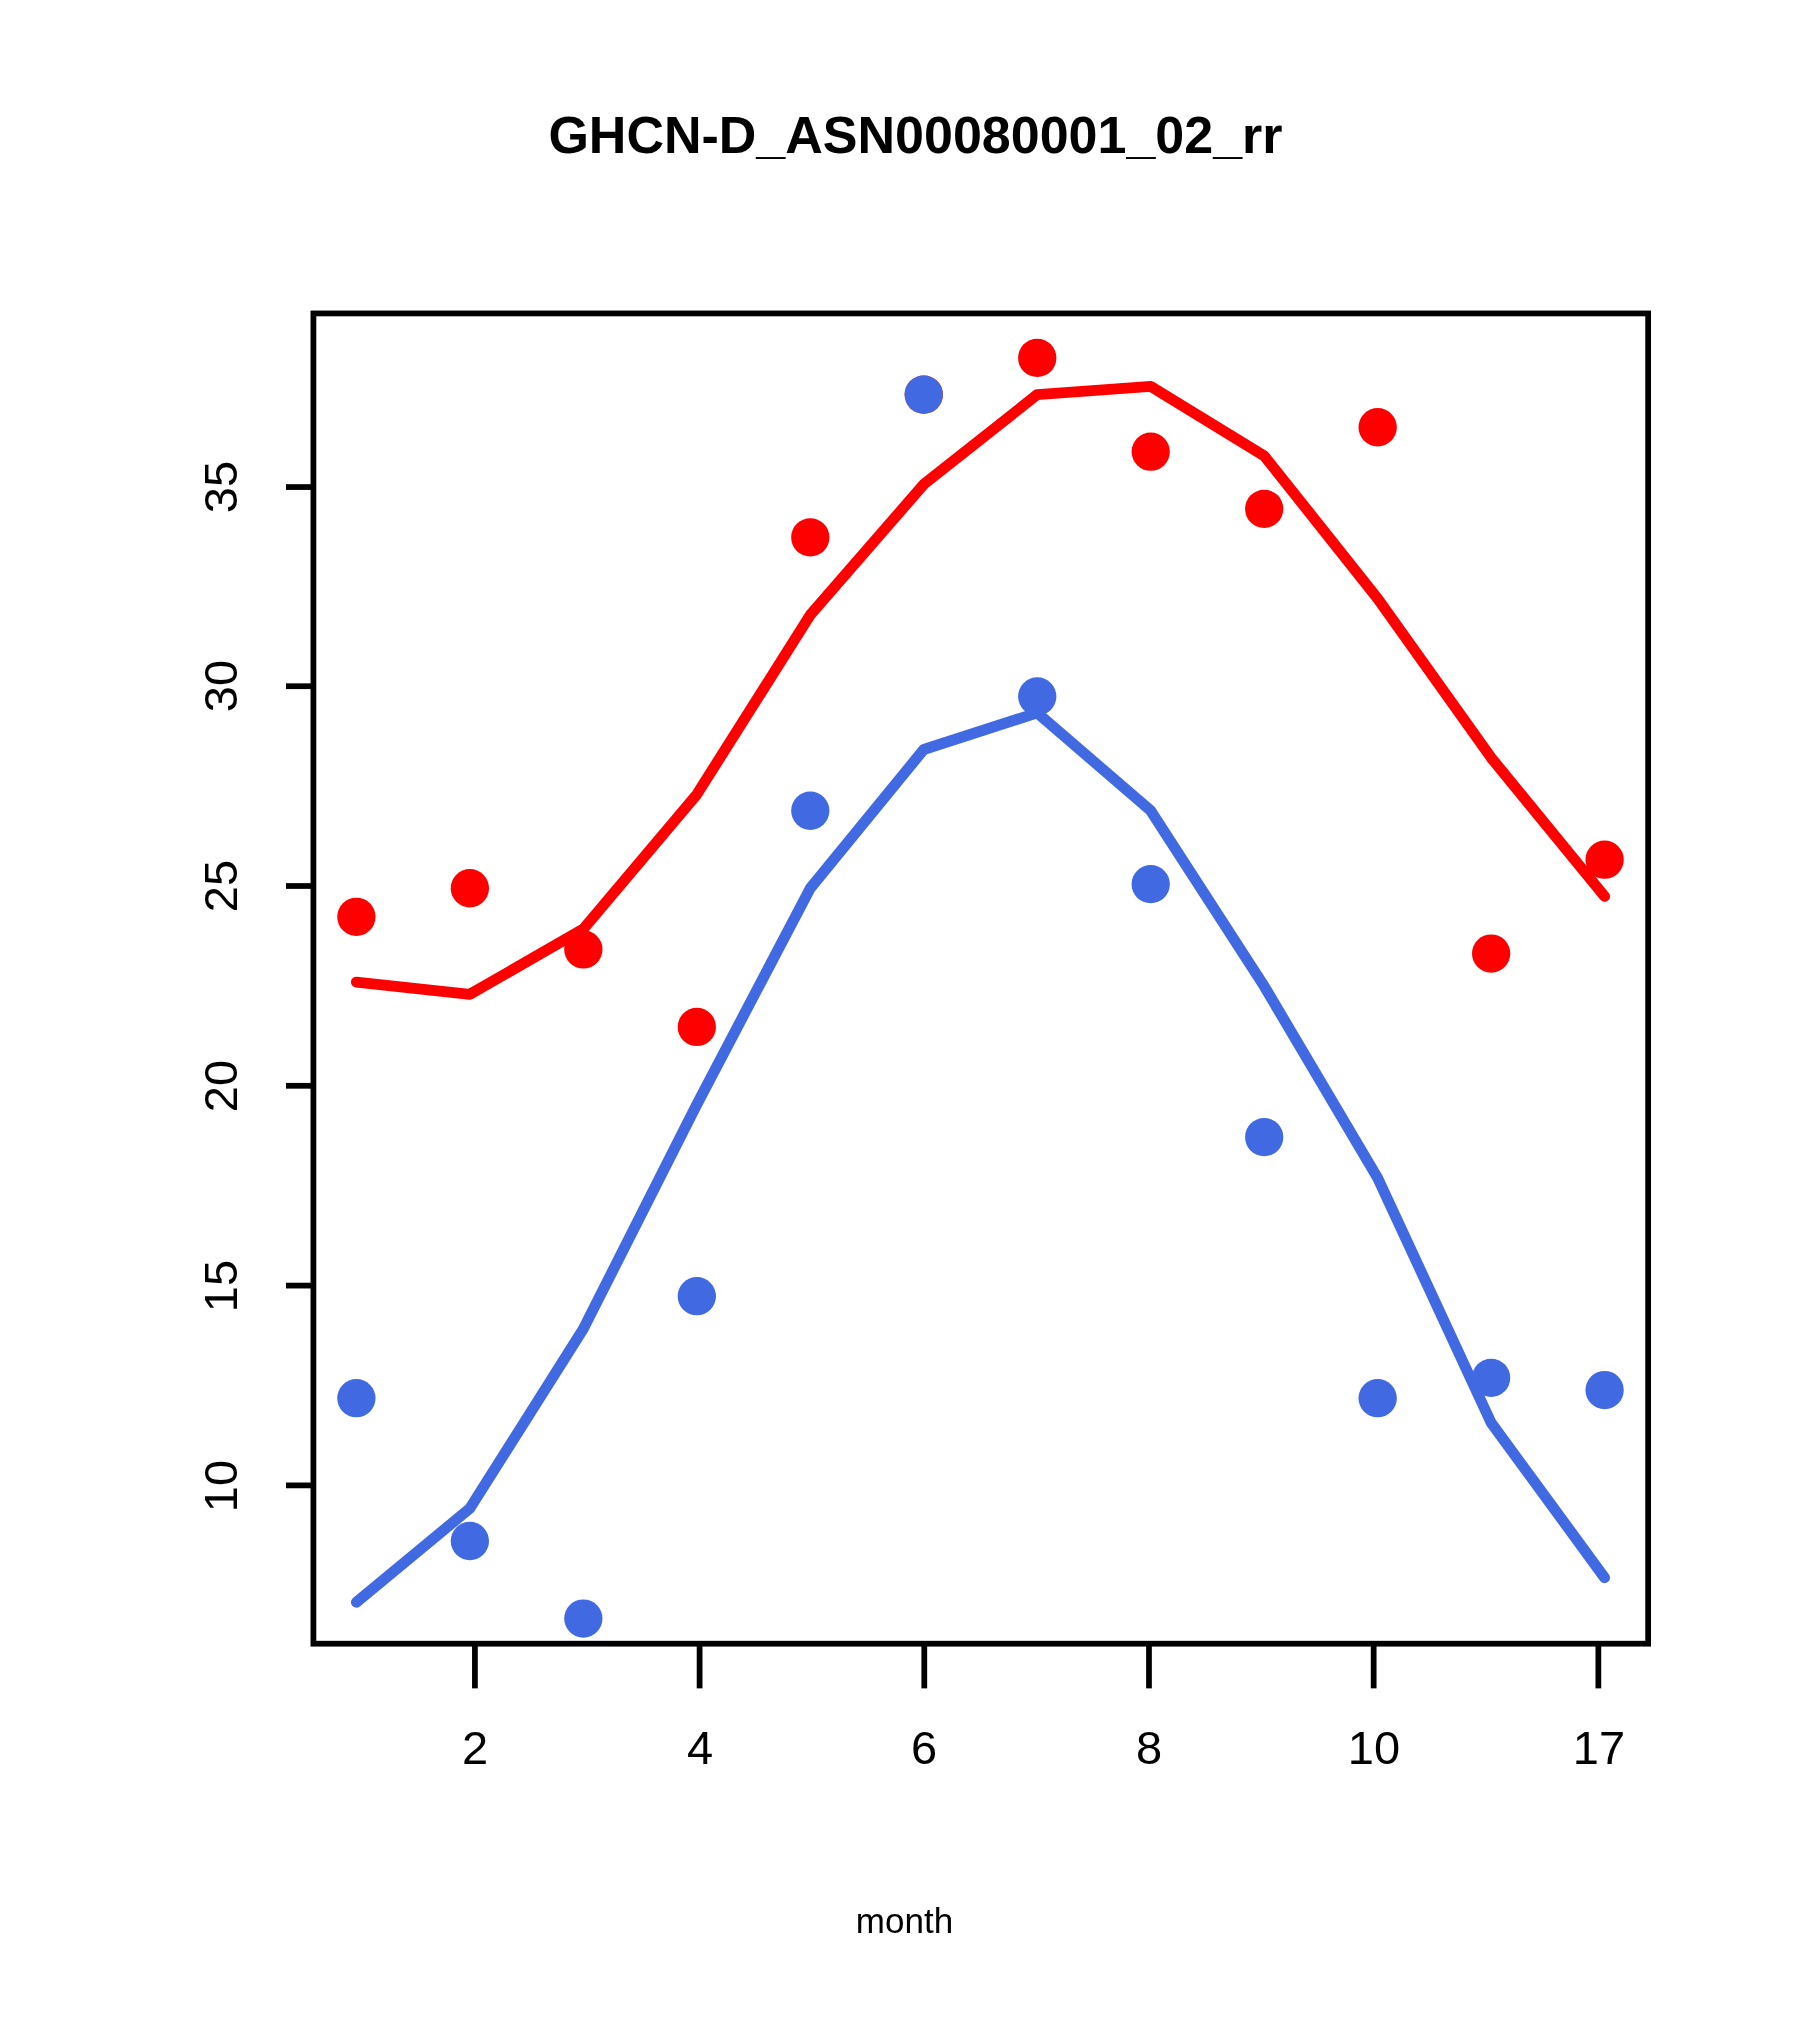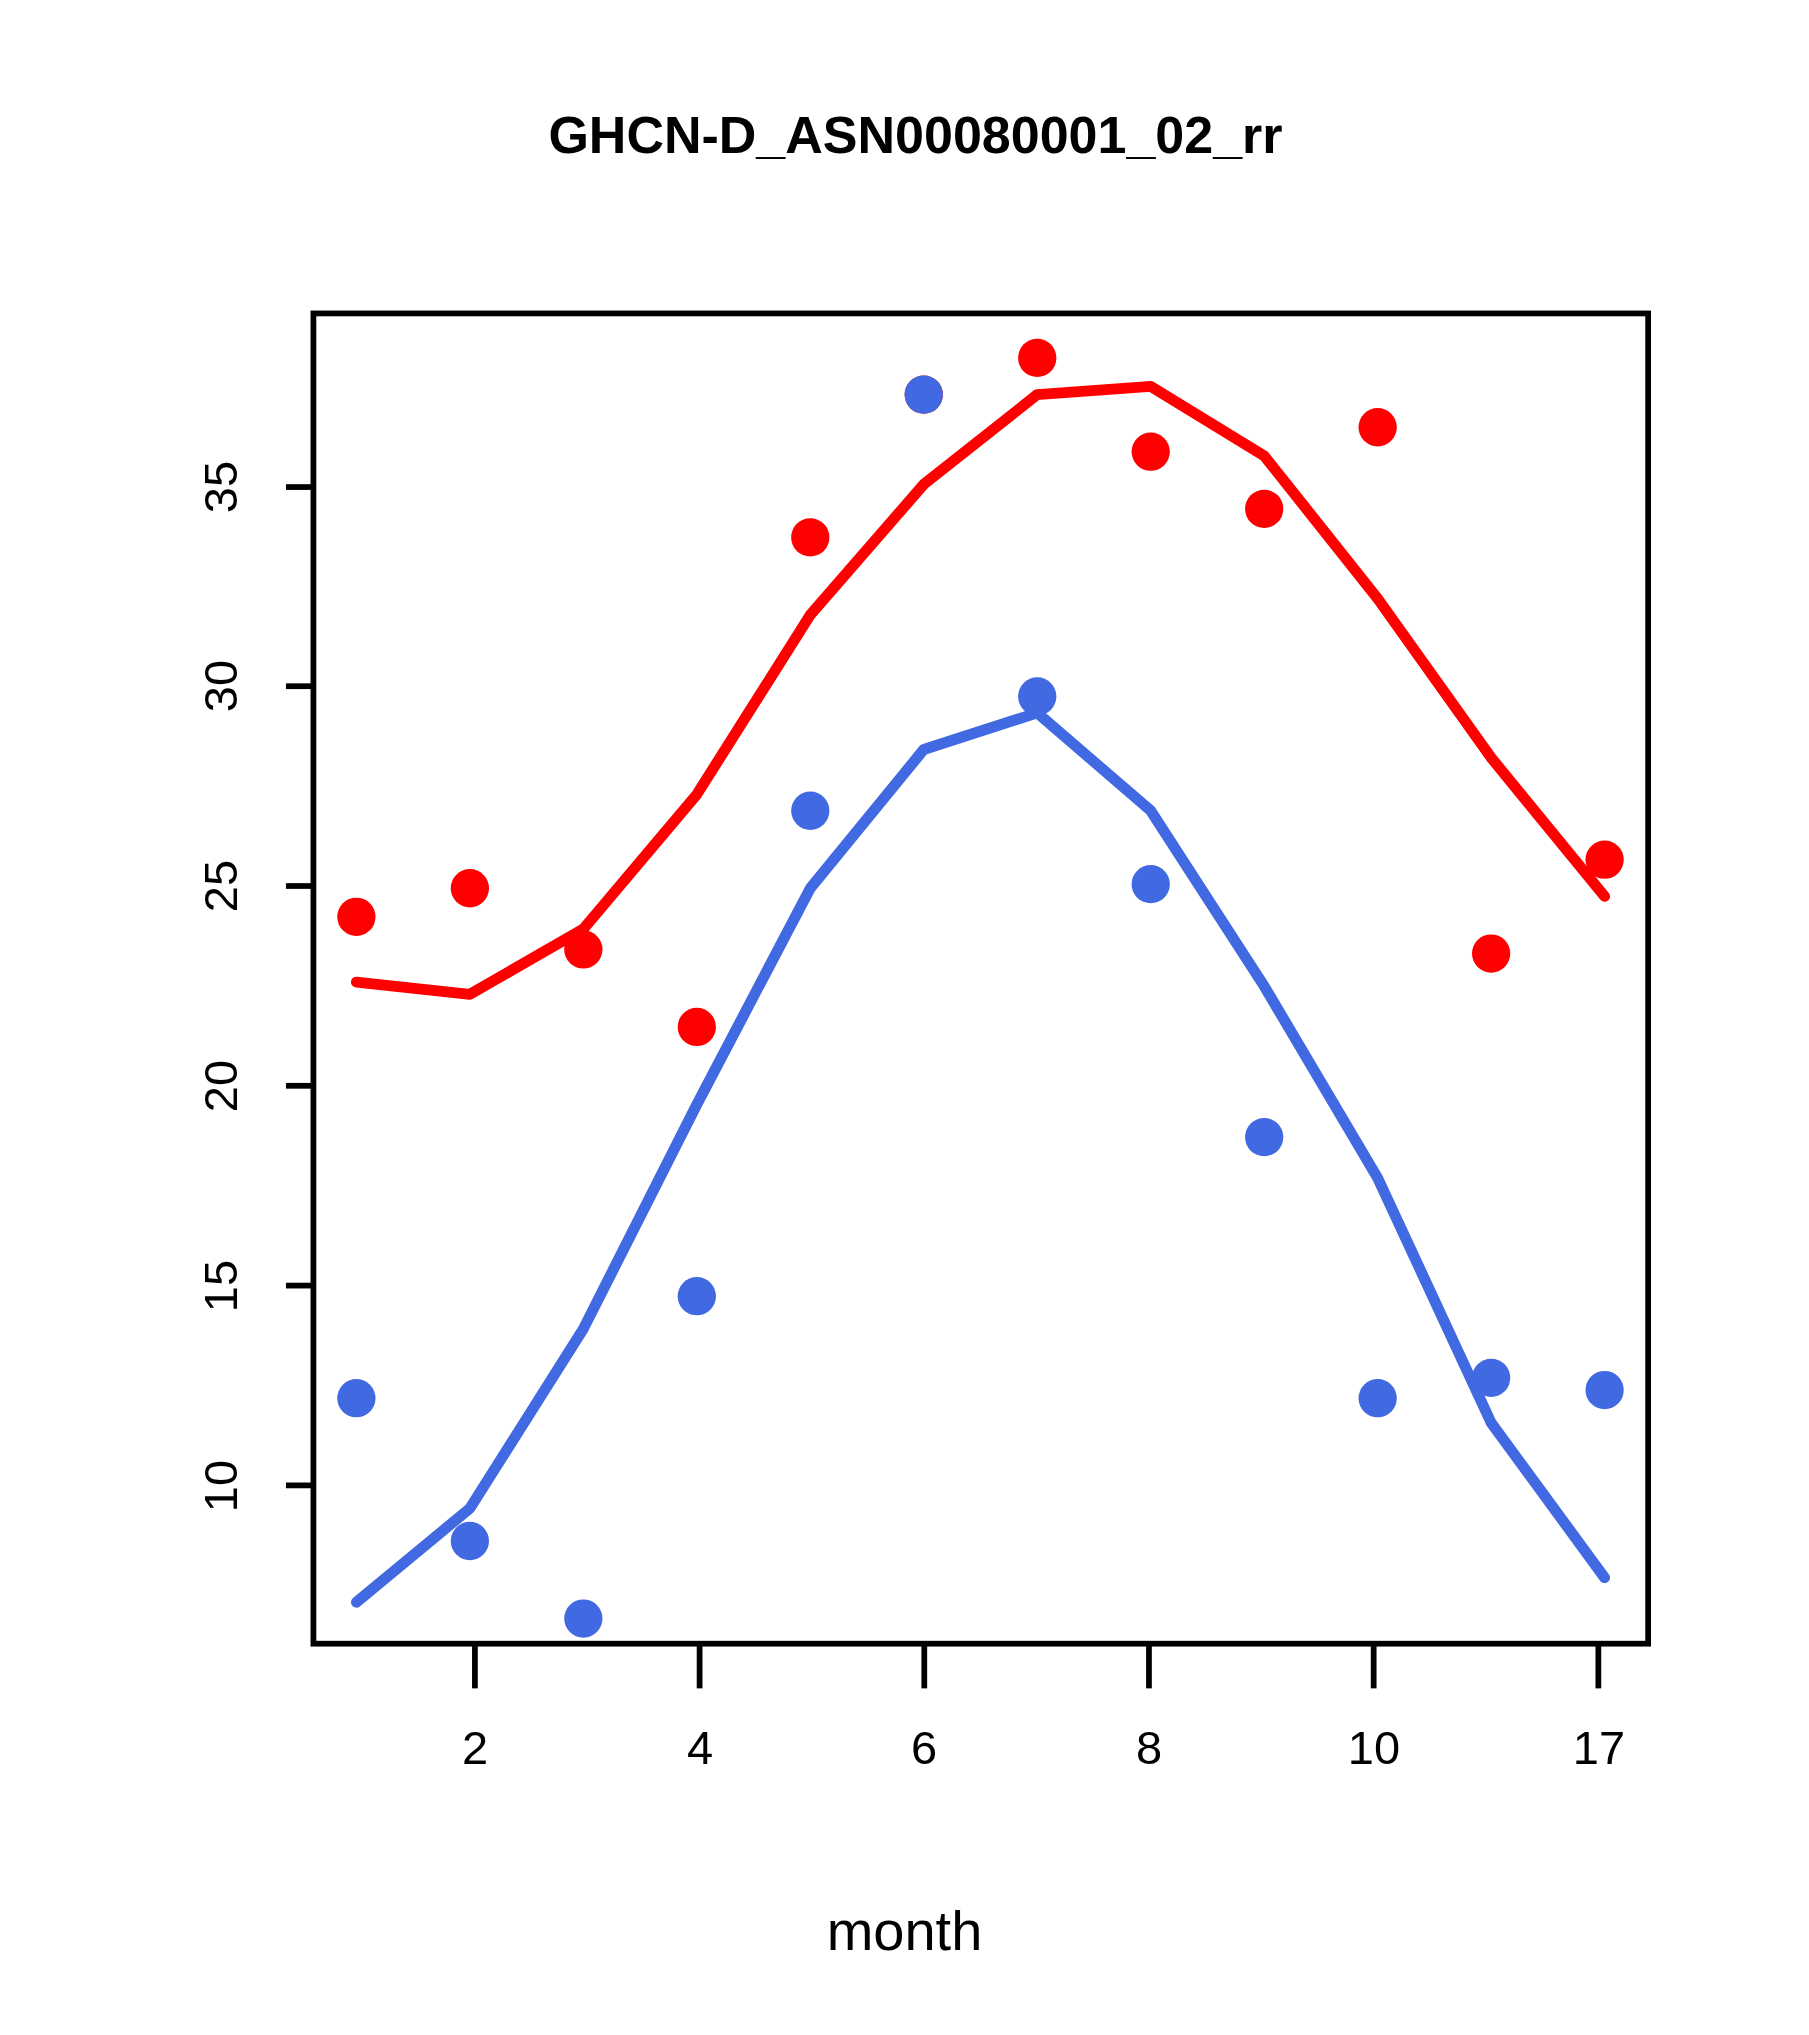--- a/index.html
+++ b/index.html
@@ -54,21 +54,21 @@
     color:#000;
     white-space:nowrap;
     transform:translate(-50%,0);
     line-height:1;
   }
   
   #xlabel{
     position:absolute;
     left:0;top:1903px;width:1809px;
     text-align:center;
-    font-size:56px;
+    font-size:35px;
     font-family:"Liberation Sans", sans-serif;
     line-height:1;
   }
 </style>
 </head>
 <body>
 
 <div id="root">
 
   <div id="chart-title">GHCN-D_ASN00080001_02_rr</div>

